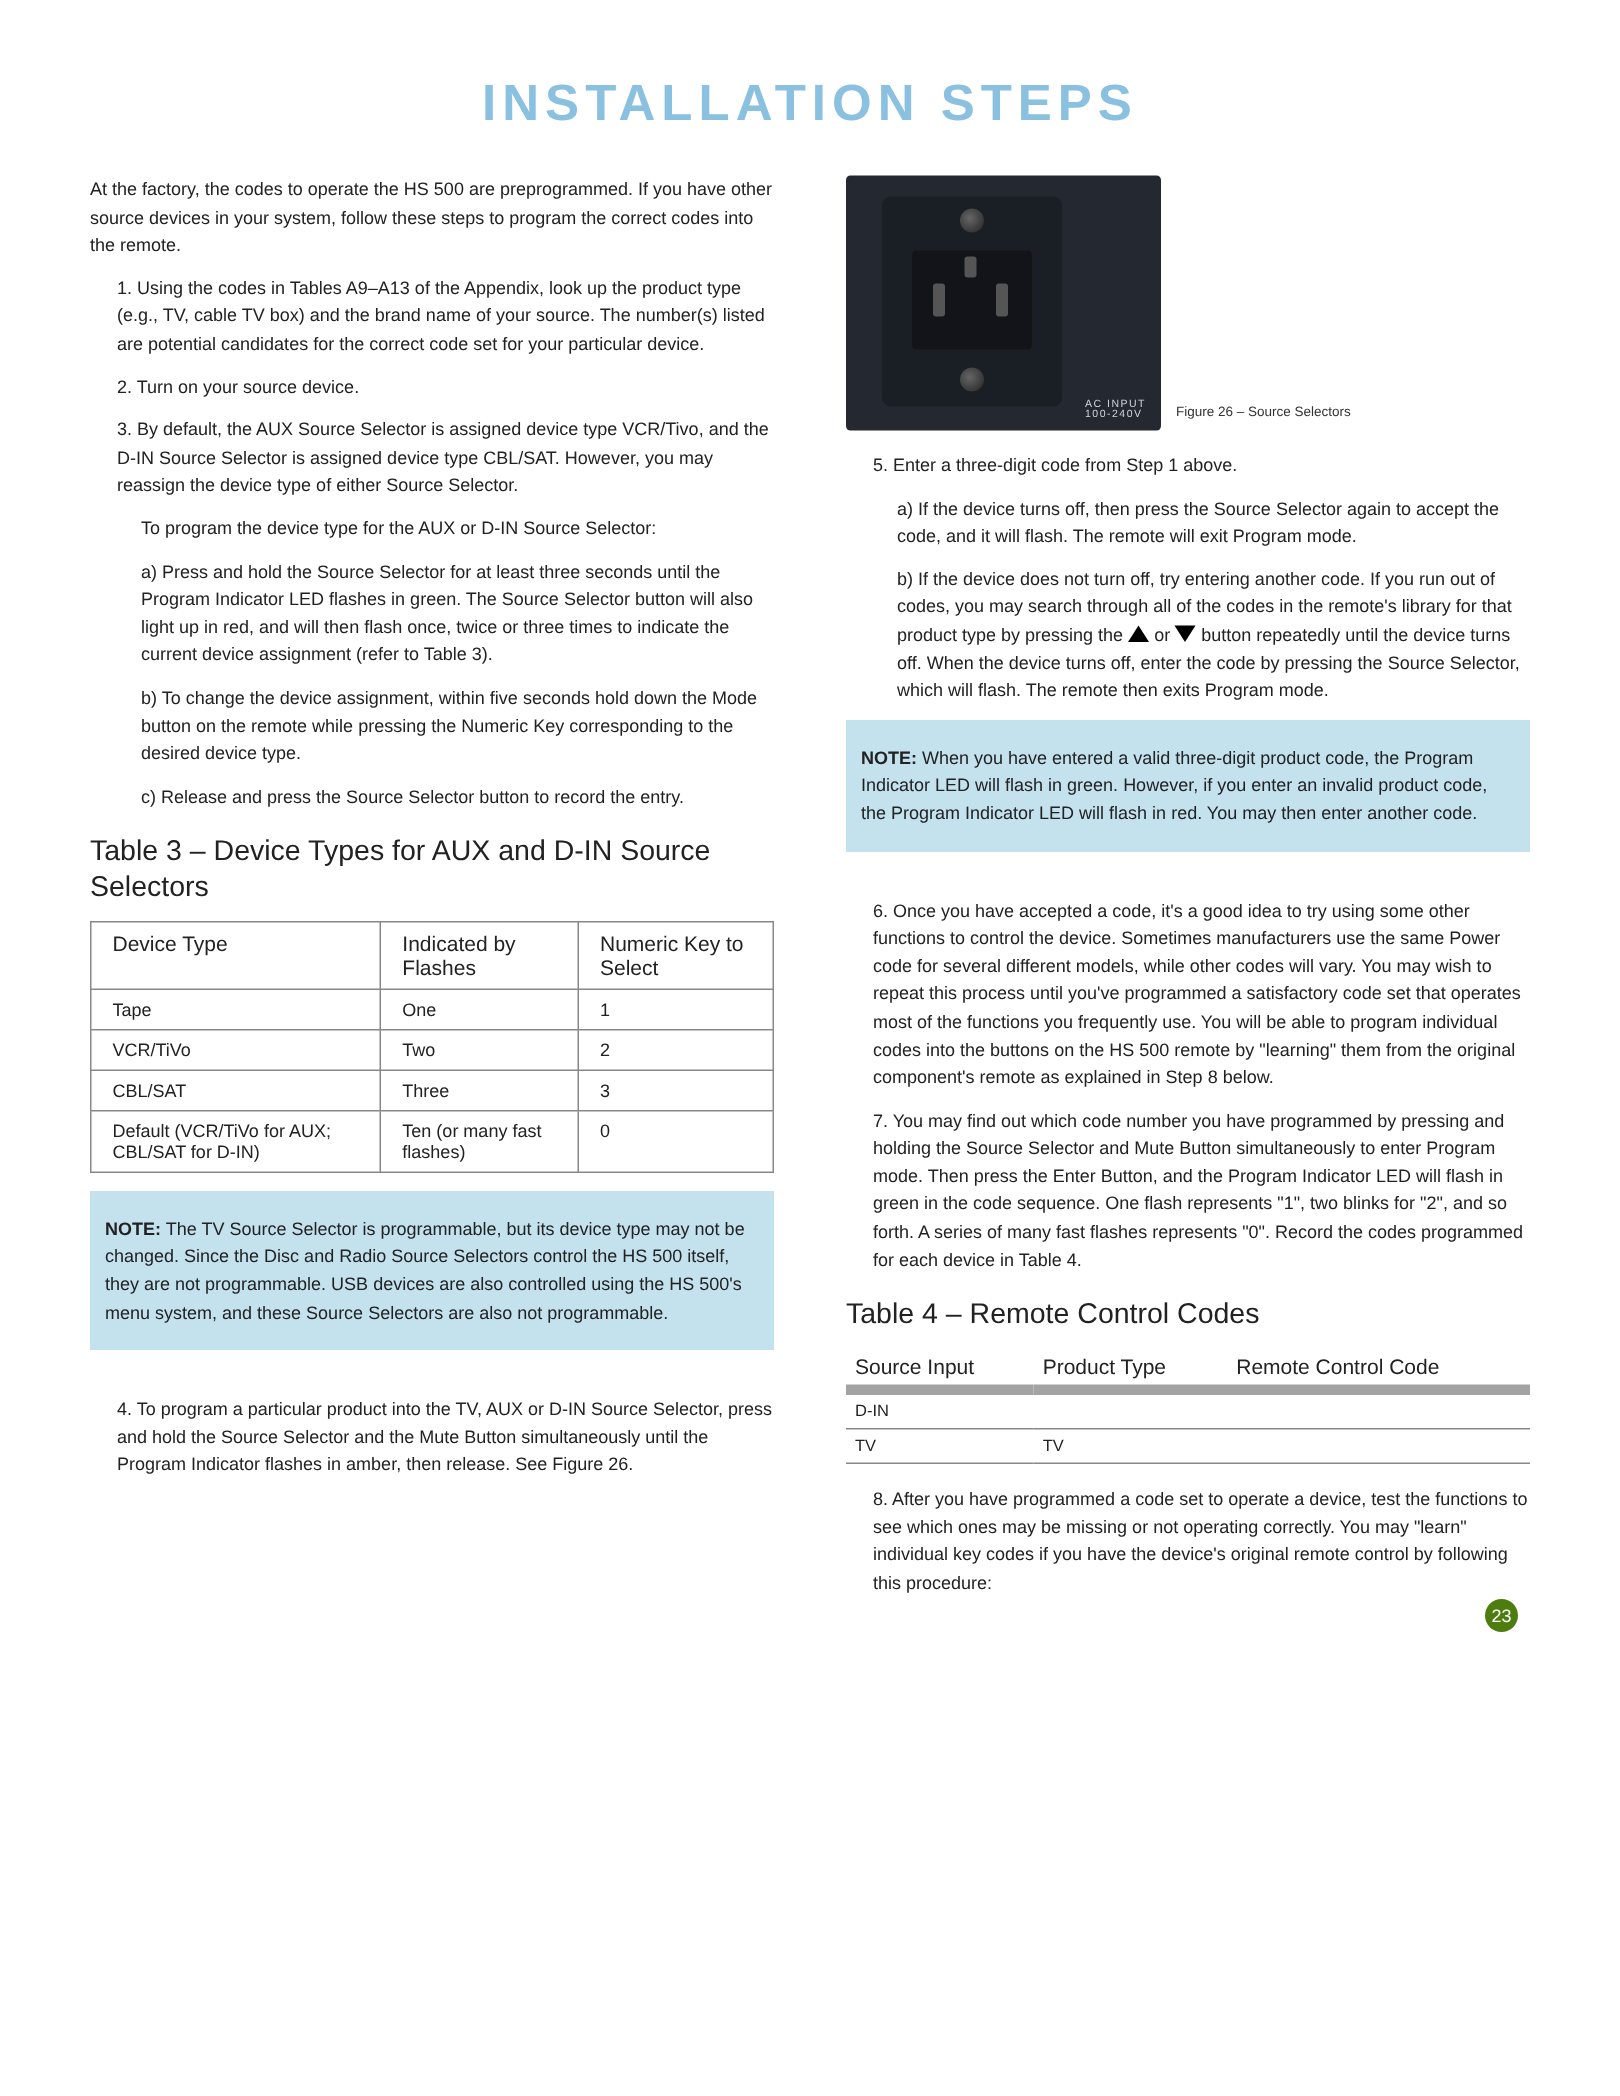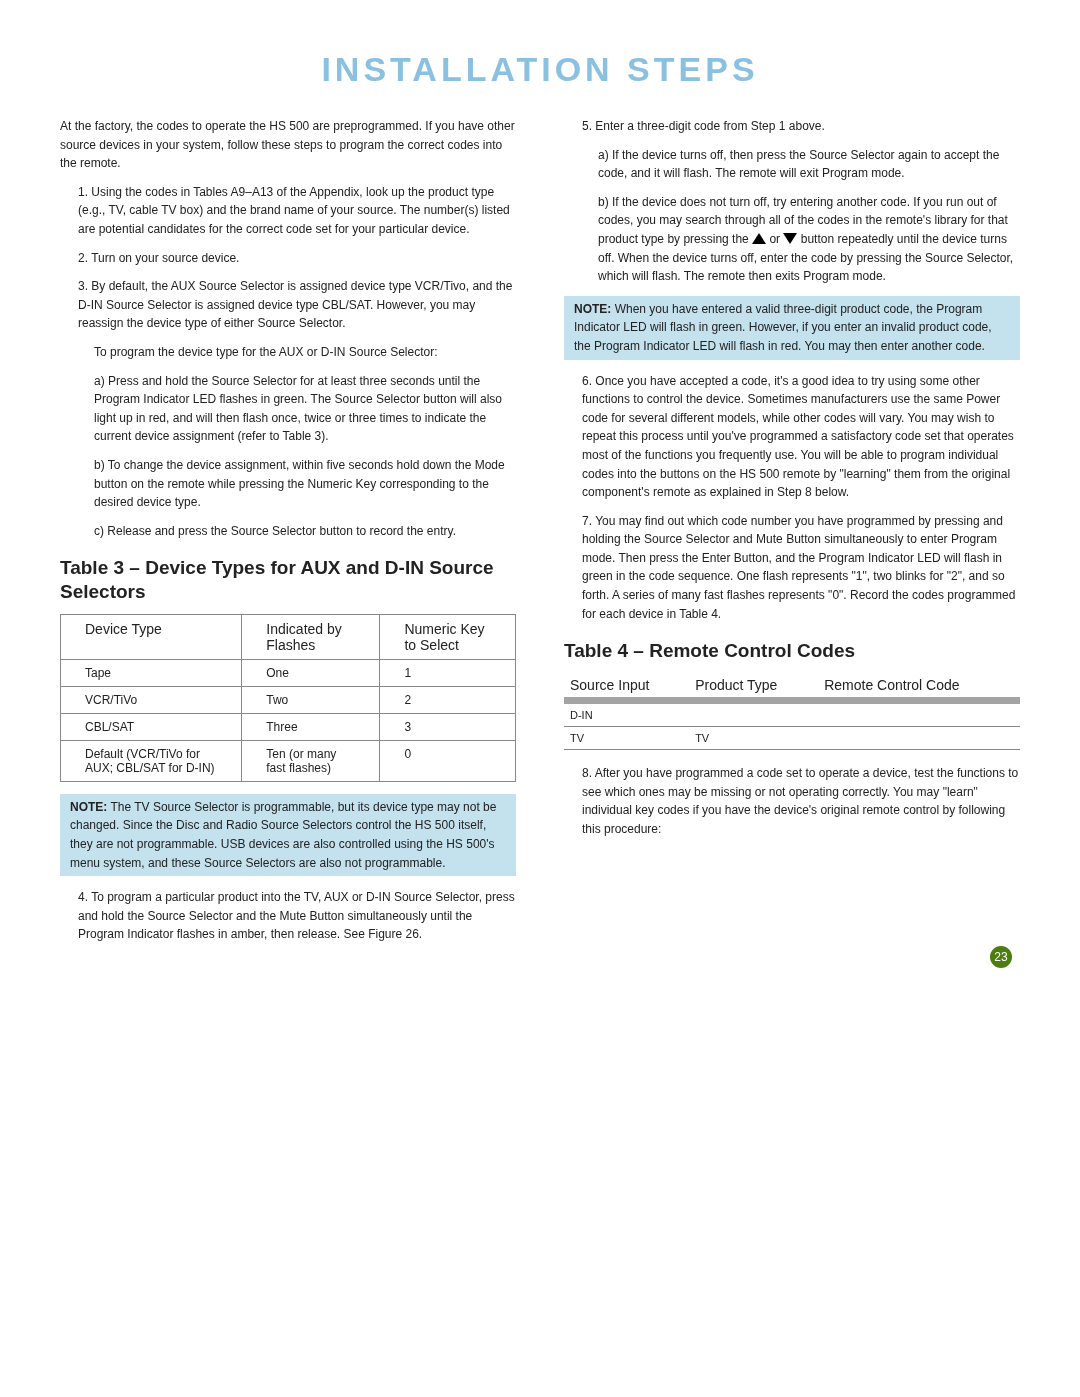--- a/index.html
+++ b/index.html
@@ -33,47 +33,47 @@
   }
   p, li {
     line-height: 1.55;
     margin: 0 0 10px 0;
   }
   .indent { margin-left: 18px; }
   .indent2 { margin-left: 34px; }
   .sect-heading {
     font-family: "Helvetica Neue", Arial, sans-serif;
     font-size: 19px;
-    font-weight: 700;
+    font-weight: 400;
     color: #222;
     margin: 16px 0 10px 0;
     line-height: 1.25;
   }
   table.t3 {
     border-collapse: collapse;
     width: 100%;
     margin-bottom: 12px;
   }
   table.t3 th, table.t3 td {
     border: 1px solid #888;
-    padding: 6px 24px;
+    padding: 6px 14px;
     text-align: left;
     vertical-align: top;
     font-size: 12px;
   }
   table.t3 th {
     font-family: "Helvetica Neue", Arial, sans-serif;
     font-weight: 400;
     font-size: 14px;
     color: #222;
   }
   .notebox {
     background: #c4e1ee;
-    padding: 4px 10px;
-    margin: 10px 0 12px 0;
+    padding: 16px 10px;
+    margin: 10px 0 30px 0;
     line-height: 1.55;
   }
   .notebox strong, .note-strong { font-weight: 700; }
   .fig {
     width: 210px;
     height: 170px;
     background: #242830;
     position: relative;
     margin: 0 0 4px 0;
     border-radius: 3px;
@@ -214,20 +214,36 @@
         </table>
 
       <div class="notebox">
         <span class="note-strong">NOTE:</span><span> The TV Source Selector is programmable, but its device type may not be changed. Since the Disc and Radio Source Selectors control the HS 500 itself, they are not programmable. USB devices are also controlled using the HS 500's menu system, and these Source Selectors are also not programmable.</span>
       </div>
 
       <p class="indent">4. To program a particular product into the TV, AUX or D-IN Source Selector, press and hold the Source Selector and the Mute Button simultaneously until the Program Indicator flashes in amber, then release. See Figure 26.</p>
     </div>
 
     <div class="col">
+      <div class="figrow">
+        <div class="fig">
+          <div class="outer"></div>
+          <div class="inner"></div>
+          <div class="screw s1"></div>
+          <div class="screw s2"></div>
+          <div class="prong p1"></div>
+          <div class="prong p2"></div>
+          <div class="prong p3"></div>
+          <div class="labelbox">
+            <div>AC INPUT</div>
+            <div>100-240V</div>
+          </div>
+        </div>
+        <div class="fig-caption">Figure 26 – Source Selectors</div>
+      </div>
 
       <p class="indent">5. Enter a three-digit code from Step 1 above.</p>
       <p class="indent2">a) If the device turns off, then press the Source Selector again to accept the code, and it will flash. The remote will exit Program mode.</p>
       <p class="indent2">
         <span>b) If the device does not turn off, try entering another code. If you run out of codes, you may search through all of the codes in the remote's library for that product type by pressing the </span><span class="tri up"></span><span> or </span><span class="tri down"></span><span> button repeatedly until the device turns off. When the device turns off, enter the code by pressing the Source Selector, which will flash. The remote then exits Program mode.</span>
       </p>
 
       <div class="notebox">
         <span class="note-strong">NOTE:</span><span> When you have entered a valid three-digit product code, the Program Indicator LED will flash in green. However, if you enter an invalid product code, the Program Indicator LED will flash in red. You may then enter another code.</span>
       </div>

